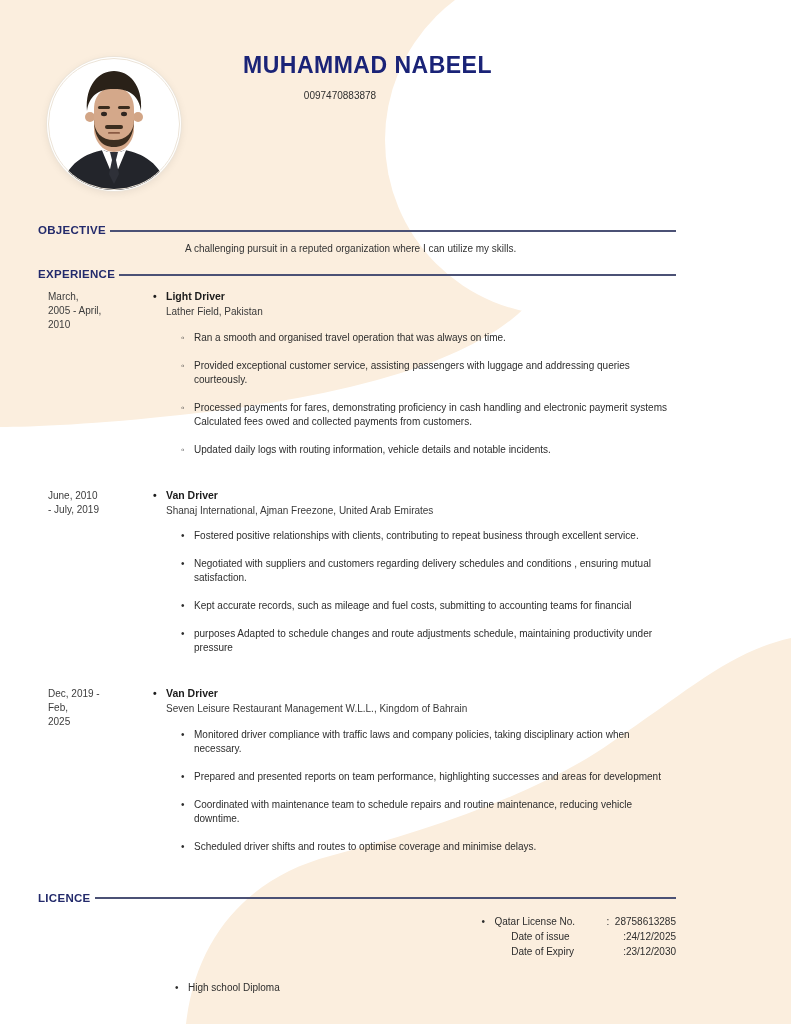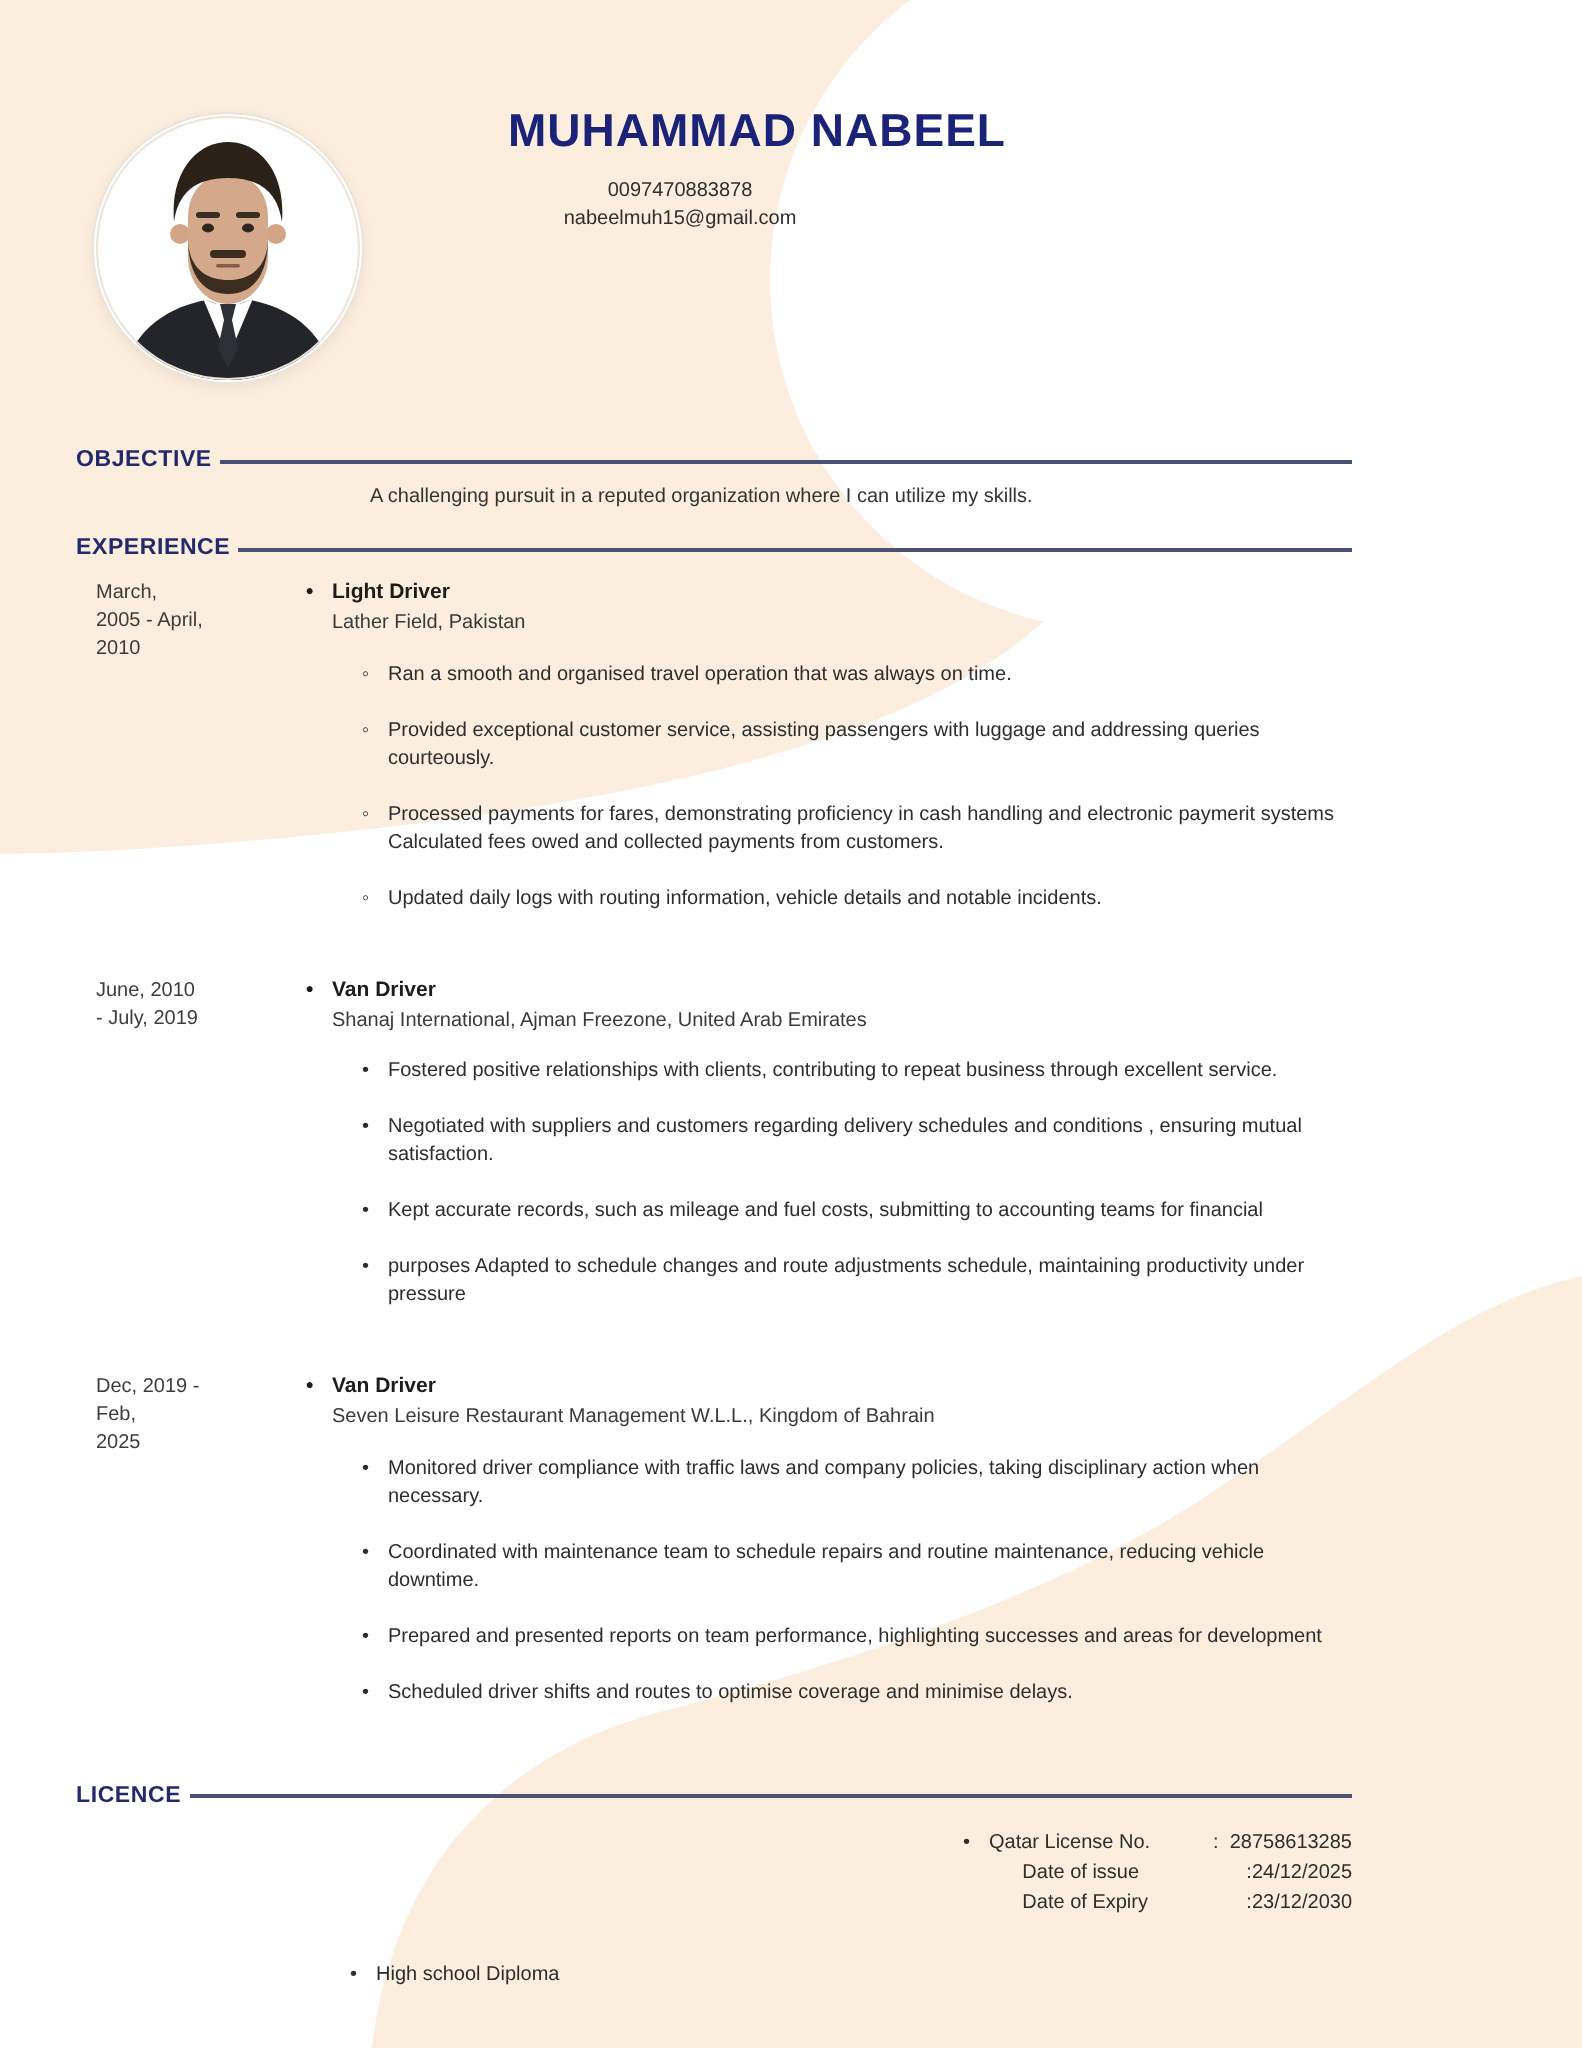--- a/index.html
+++ b/index.html
@@ -16,21 +16,21 @@
   .content-layer{position:absolute;inset:0;z-index:1;}
 
   
   .photo-wrap{
     position:absolute;left:47px;top:57px;width:134px;height:134px;
     border-radius:50%;background:#fff;
     box-shadow:0 0 0 1px #ece4d8, 0 2px 8px rgba(0,0,0,.08);
   }
   .photo-wrap svg{display:block;border-radius:50%;}
   .name{
-    position:absolute;left:254px;top:52px;width:300px;
+    position:absolute;left:243px;top:52px;width:300px;
     font-size:23px;font-weight:bold;letter-spacing:.5px;
     color:#1a2377;margin:0;
   }
   .contact{
     position:absolute;left:218px;top:89px;width:244px;
     text-align:center;font-size:10px;color:#2f2f2f;line-height:1.4;
   }
 
   
   .content{position:absolute;left:38px;top:224px;width:638px;}
@@ -114,21 +114,20 @@
           <rect x="58" y="68" width="18" height="4" rx="2" fill="#3b2d1f"></rect>
           <rect x="61" y="75" width="12" height="1.8" rx="0.9" fill="#8a5a43"></rect>
         </g>
         <circle cx="67" cy="67" r="65.5" fill="none" stroke="#ece4d8" stroke-width="1"></circle>
       </svg>
     </div>
 
     <h1 class="name">MUHAMMAD NABEEL</h1>
     <div class="contact">
       <div>0097470883878</div>
-      <div>nabeelmuh15@gmail.com</div>
     </div>
 
     <div class="content">
 
       <section>
         <div class="sec-head">
           <span class="sec-label">OBJECTIVE</span>
           <span class="sec-line"></span>
         </div>
         <p class="objective-text">A challenging pursuit in a reputed organization where I can utilize my skills.</p>
@@ -179,22 +178,22 @@
       <div class="xp-dates">
                 <div>Dec, 2019 -</div>
                 <div>Feb,</div>
                 <div>2025</div>
               </div>
       <div class="xp-main">
         <div class="xp-title">Van Driver</div>
         <div class="xp-company">Seven Leisure Restaurant Management W.L.L., Kingdom of Bahrain</div>
         <ul class="xp-bullets">
                   <li>Monitored driver compliance with traffic laws and company policies, taking disciplinary action when necessary.</li>
+                  <li>Prepared and presented reports on team performance, highlighting successes and areas for development</li>
                   <li>Coordinated with maintenance team to schedule repairs and routine maintenance, reducing vehicle downtime.</li>
-                  <li>Prepared and presented reports on team performance, highlighting successes and areas for development</li>
                   <li>Scheduled driver shifts and routes to optimise coverage and minimise delays.</li>
                 </ul>
       </div>
     </div>
   </div>
       </section>
 
       <section class="sec-licence">
         <div class="sec-head">
           <span class="sec-label">LICENCE</span>

